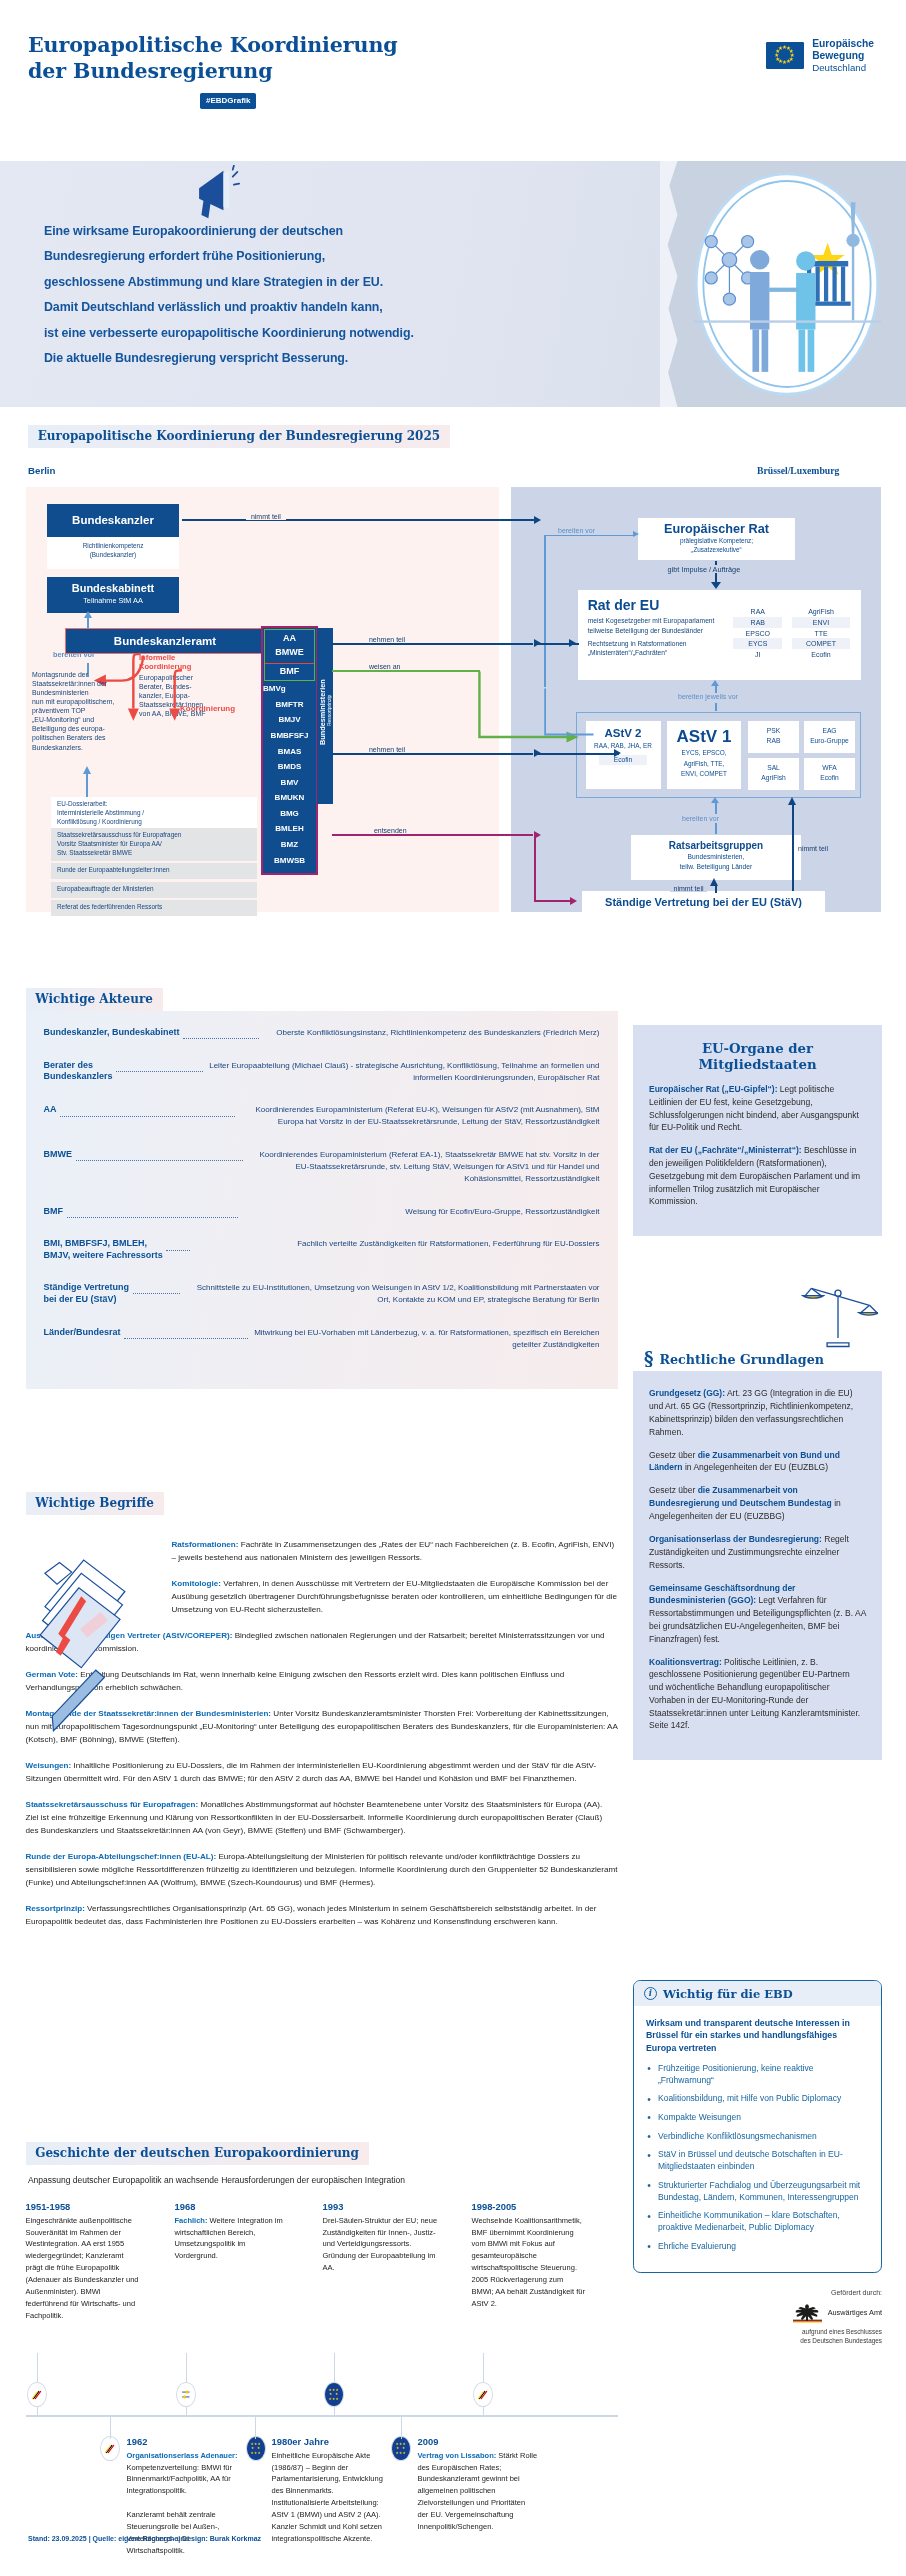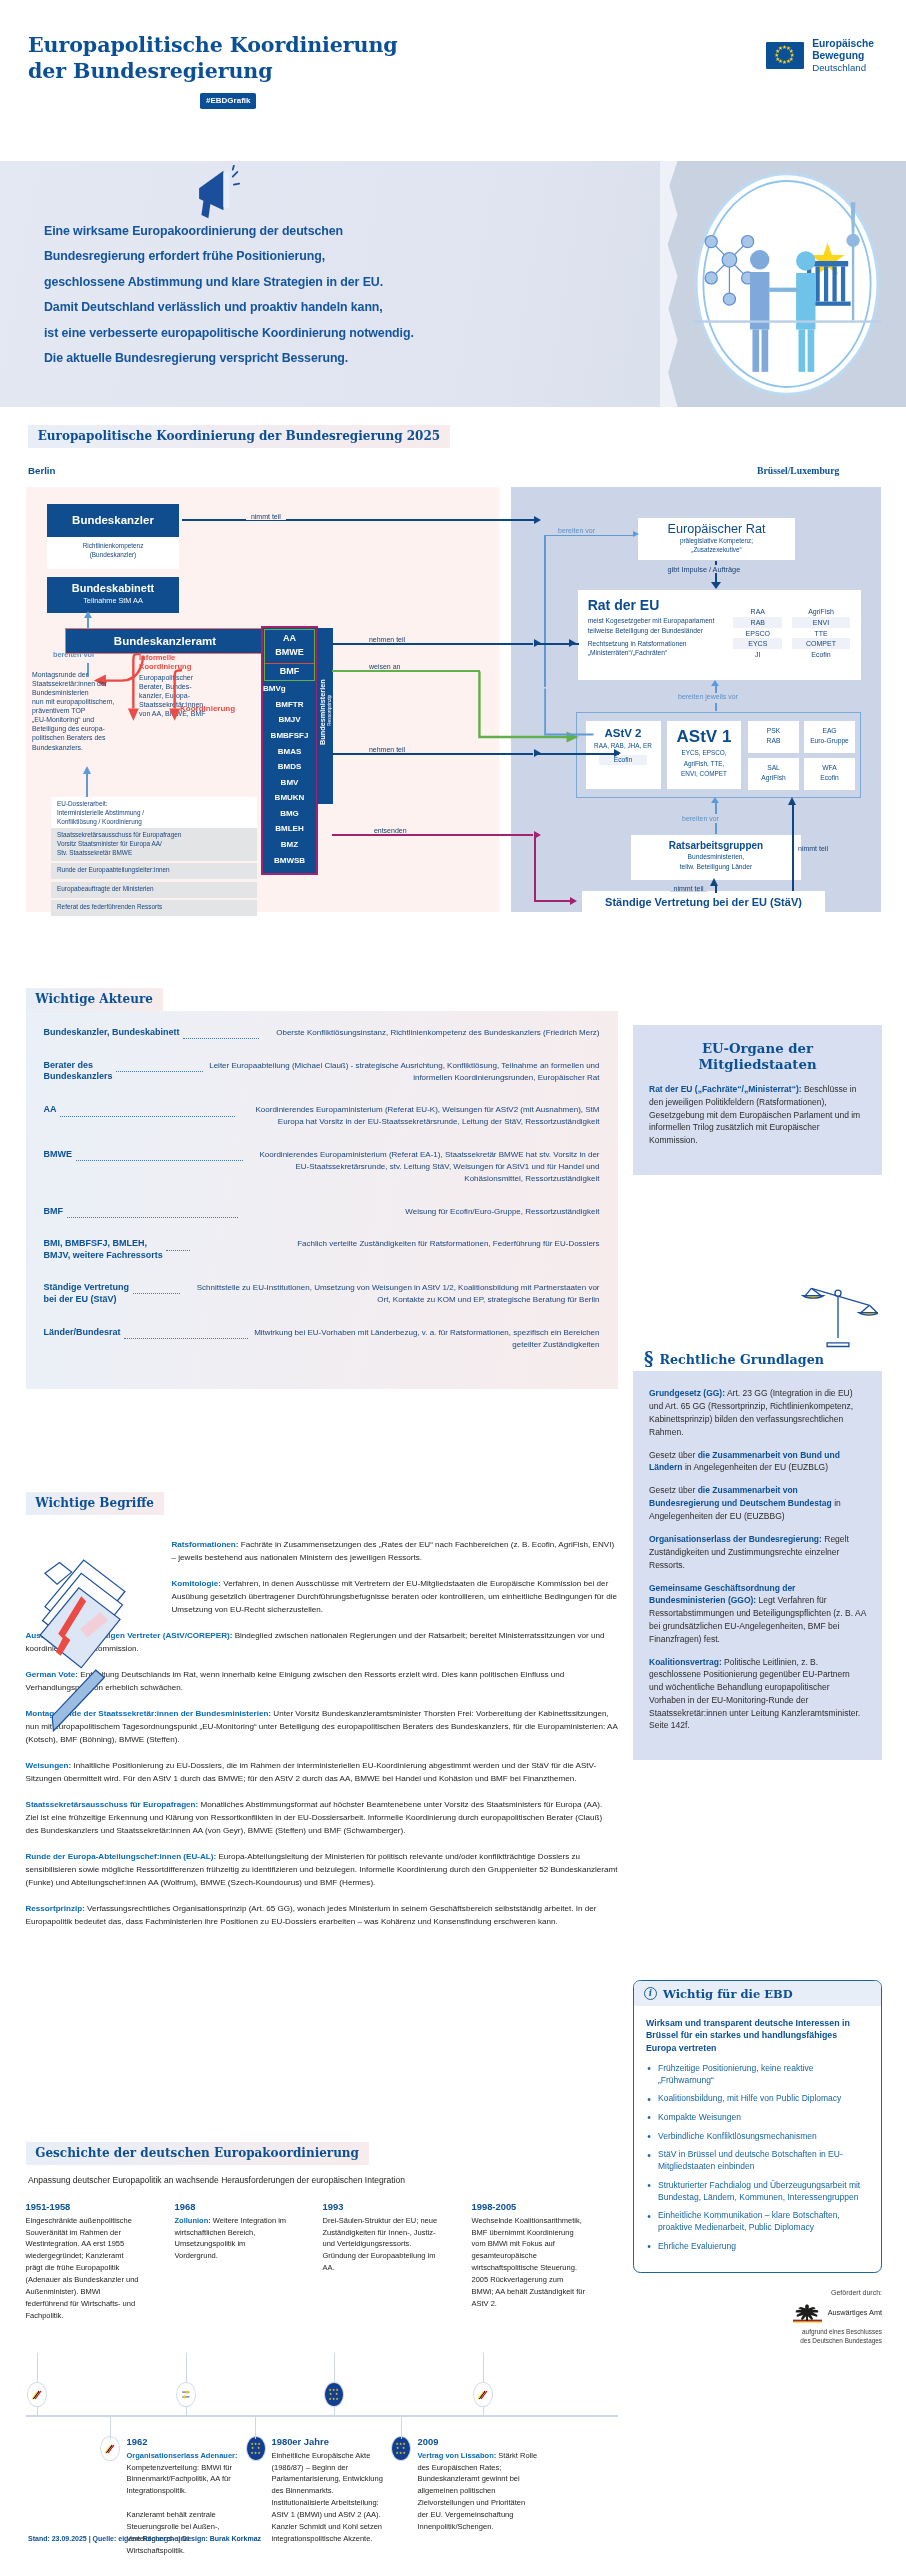--- a/index.html
+++ b/index.html
@@ -387,21 +387,21 @@
 
       <div class="edge" style="left:332px; top:301px; width:201px; height:2.4px;"></div>
       <div class="arrow" style="left:534px; top:297px; border-left:7.3px solid #0e4583; border-top:4.9px solid transparent; border-bottom:4.9px solid transparent;"></div>
       <div class="elabel" style="left:364px; top:294px; background:#fdf2ef; padding:0 4.9px;">nehmen teil</div>
 
       <div class="edge magenta" style="left:332px; top:382px; width:201px; height:2.4px;"></div>
       <div class="arrow" style="left:534px; top:379px; border-left:7.3px solid #a3246e; border-top:4.9px solid transparent; border-bottom:4.9px solid transparent;"></div>
       <div class="elabel" style="left:369px; top:375px; background:#fdf2ef; padding:0 4.9px;">entsenden</div>
 
       <div class="wbox" style="left:638px; top:66px; width:157px; height:42px; padding-top:4.2px;">
-        <div style="font-size:12.7px; font-weight:400;">Europäischer Rat</div>
+        <div style="font-size:12.7px; font-weight:700;">Europäischer Rat</div>
         <div style="font-size:6.4px; line-height:1.35; white-space:pre-line; margin-top:1.2px;">prälegislative Kompetenz;
 „Zusatzexekutive“</div>
       </div>
 
       <div class="elabel lt" style="left:558px; top:75px; font-size:7px;">bereiten vor</div>
       <div class="edge blue-l" style="left:604px; top:83px; width:30px; height:1.8px;"></div>
       <div class="arrow" style="left:633px; top:79px; border-left:6px solid #5e9bd6; border-top:3.6px solid transparent; border-bottom:3.6px solid transparent;"></div>
       <div class="edge blue-l" style="left:544px; top:83px; width:1.8px; height:152px;"></div>
       <div class="edge blue-l" style="left:544px; top:83px; width:61px; height:1.8px;"></div>
 
@@ -579,20 +579,21 @@
           <div class="begr-p"><b>Ressortprinzip:</b><span> Verfassungsrechtliches Organisationsprinzip (Art. 65 GG), wonach jedes Ministerium in seinem Geschäftsbereich selbstständig arbeitet. In der Europapolitik bedeutet das, dass Fachministerien ihre Positionen zu EU-Dossiers erarbeiten – was Kohärenz und Konsensfindung erschweren kann.</span></div>
         </div>
     </div>
   </div>
 
   <div class="panel-right" style="top:1025px;">
     <div class="rp">
       <h3 style="white-space:pre-line;">EU-Organe der
 Mitgliedstaaten</h3>
       <div id="euOrganeList">
+          <p><b>Europäischer Rat („EU-Gipfel“):</b><span> Legt politische Leitlinien der EU fest, keine Gesetzgebung, Schlussfolgerungen nicht bindend, aber Ausgangspunkt für EU-Politik und Recht.</span></p>
           <p><b>Rat der EU („Fachräte“/„Ministerrat“):</b><span> Beschlüsse in den jeweiligen Politikfeldern (Ratsformationen), Gesetzgebung mit dem Europäischen Parlament und im informellen Trilog zusätzlich mit Europäischer Kommission.</span></p>
         </div>
     </div>
   </div>
 
   <div class="panel-right" style="top:1348px;">
     <svg style="position:absolute; right:3.6px; top:-73px;" width="80" height="80" viewBox="0 0 132 132">
       <g stroke="#1b4f9c" stroke-width="2.2" fill="none">
         <line x1="22" y1="22" x2="118" y2="50"></line>
         <line x1="66" y1="34" x2="66" y2="104"></line>
@@ -677,21 +678,21 @@
                 <g stroke-width="1.8" stroke-linecap="round">
                   <line x1="4" y1="16" x2="13" y2="4" stroke="#000"></line>
                   <line x1="7" y1="16" x2="16" y2="4" stroke="#dd0000"></line>
                   <line x1="2" y1="16" x2="10" y2="5" stroke="#ffce00"></line>
                 </g>
               </svg>
             </div>
           </div>
           <div class="tl-item" style="left: 149px; top: 0px;">
             <div class="tl-year">1968</div>
-            <div class="tl-text" style="white-space:pre-line;"><b>Zollunion:</b> Weitere Integration im wirtschaftlichen Bereich, Umsetzungspolitik im Vordergrund.</div>
+            <div class="tl-text" style="white-space:pre-line;"><b>Fachlich:</b> Weitere Integration im wirtschaftlichen Bereich, Umsetzungspolitik im Vordergrund.</div>
           </div>
           <div class="tl-stem" style="left: 160px; top: 152px; height: 62px;"></div>
           <div style="position: absolute; left: 150px; top: 181px;">
             <div class="tl-node">
               <svg width="9.7" height="11" viewBox="0 0 16 18">
                 <g stroke="#1b4f9c" stroke-width="1.6">
                   <line x1="2" y1="5" x2="14" y2="5"></line>
                   <line x1="2" y1="13" x2="14" y2="13"></line>
                 </g>
                 <circle cx="10" cy="5" r="2.6" fill="#f5c518"></circle>

